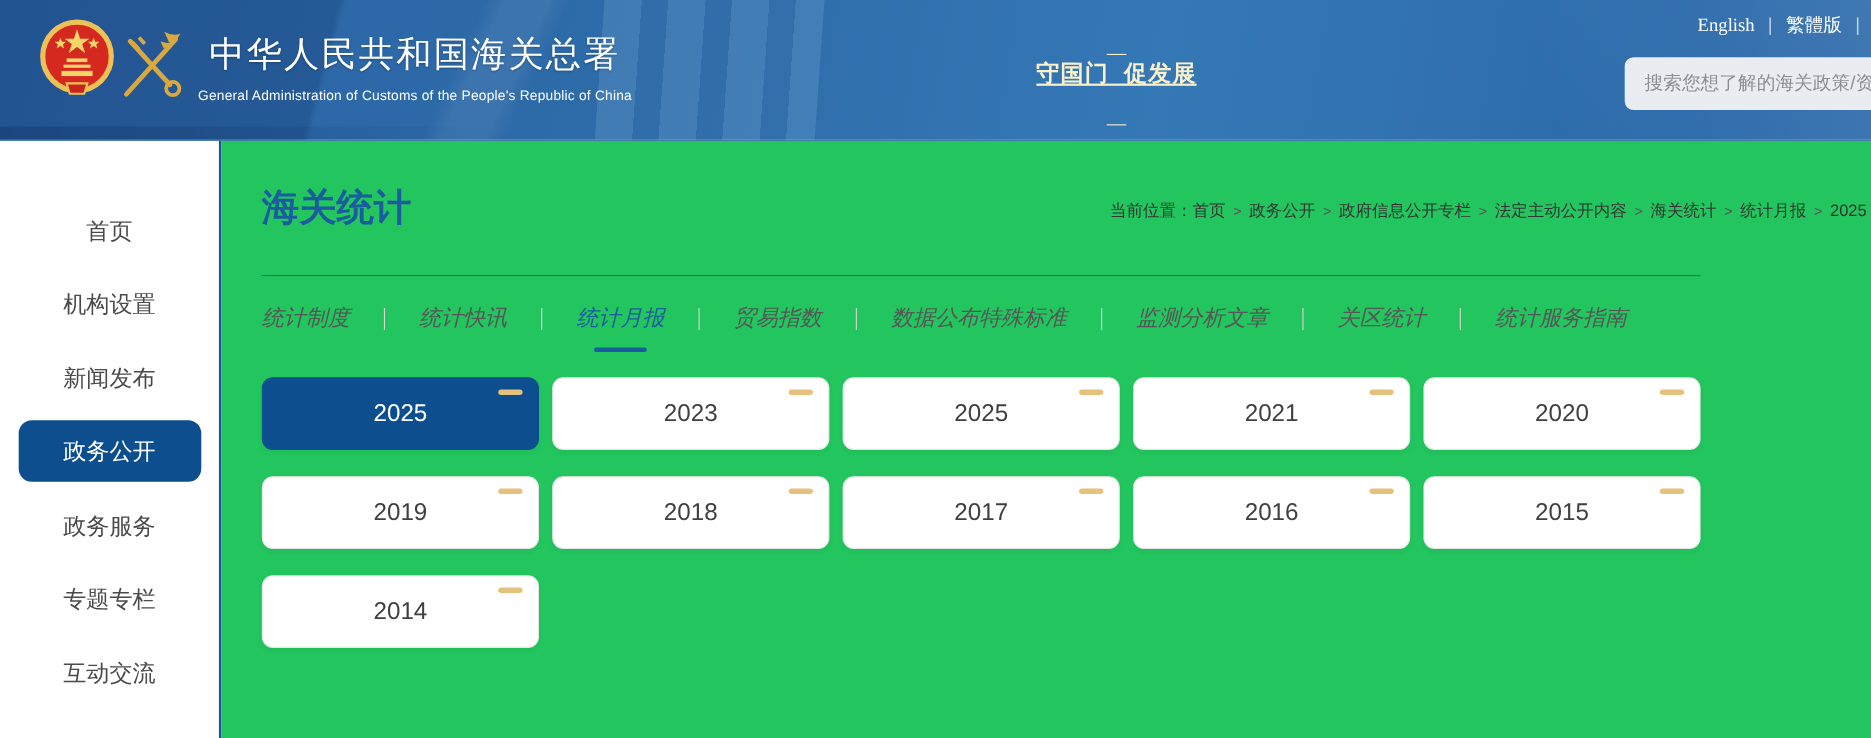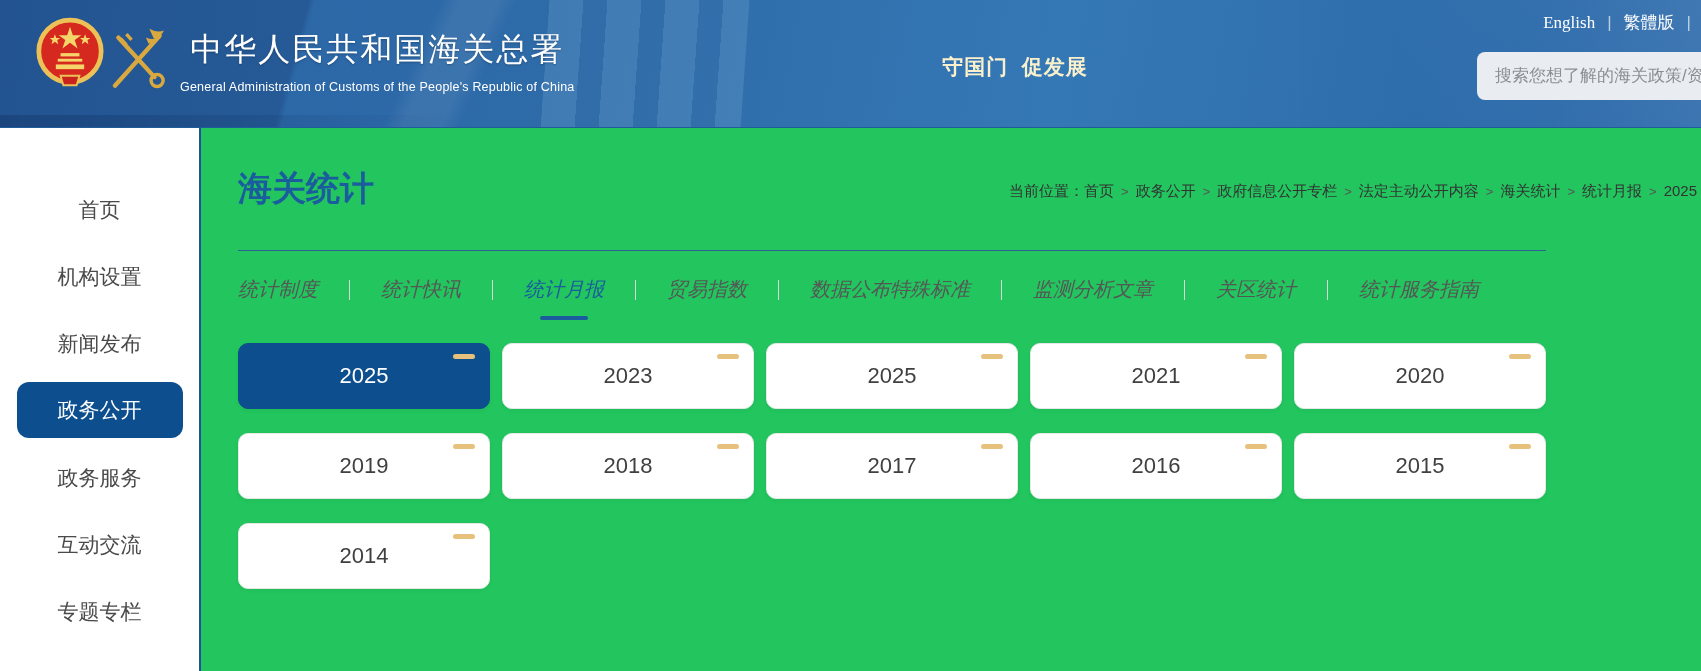--- a/index.html
+++ b/index.html
@@ -39,21 +39,21 @@
   }
 
   .emblem { position:absolute; left:36px; top:15px; width:68px; height:80px; }
   .customs-logo { position:absolute; left:108px; top:20px; width:62px; height:78px; }
 
   .brand { position:absolute; left:180px; top:28px; color:#fff; }
   .brand-title { font-size:32px; font-weight:400; letter-spacing:2px; white-space:nowrap; text-shadow:0 1px 2px rgba(0,0,0,0.25);text-align:center; }
   .brand-sub { font-size:12.5px; font-weight:400; margin-top:8px; letter-spacing:0.2px; white-space:nowrap; }
 
   .slogans { position:absolute; left:770px; top:17px; width:490px; text-align:center;
-             color:var(--slogan-cream,#faf0cc); font-weight:700; white-space:pre; }
+             color:var(--slogan-cream,#faf0cc); font-weight:700; white-space:pre;text-decoration:underline; }
   .slogan1 { font-size:21px; letter-spacing:1px; }
 
   .lang { position:absolute; top:11px; right:-2px; color:#fff; font-size:17px; white-space:nowrap; }
   .lang-item { cursor:pointer;font-family:Liberation Serif, serif; }
   .lang-sep { color:rgba(255,255,255,0.65); margin:0 12px; font-weight:400; }
 
   .search-input {
     position:absolute; left:1477px; top:52px; width:252px; height:48px;
     background:#e9edf2; border:none; border-radius:8px; outline:none;
     padding:0 18px; font-size:17px; color:#555;
@@ -166,22 +166,22 @@
 
   <input class="search-input" type="text" placeholder="搜索您想了解的海关政策/资讯" style="">
 </div>
 
 <div class="sidebar">
     <div class="side-item">首页</div>
     <div class="side-item">机构设置</div>
     <div class="side-item">新闻发布</div>
     <div class="side-item active">政务公开</div>
     <div class="side-item">政务服务</div>
+    <div class="side-item">专题专栏</div>
     <div class="side-item">互动交流</div>
-    <div class="side-item">专题专栏</div>
   </div>
 
 <div class="main">
 
   <div class="title-row">
     <div class="page-title">海关统计</div>
   </div>
 
   <div class="breadcrumb">
     <span>当前位置：</span><span id="crumbs"><span class="crumb">首页</span><span class="crumb-sep">&gt;</span><span class="crumb">政务公开</span><span class="crumb-sep">&gt;</span><span class="crumb">政府信息公开专栏</span><span class="crumb-sep">&gt;</span><span class="crumb">法定主动公开内容</span><span class="crumb-sep">&gt;</span><span class="crumb">海关统计</span><span class="crumb-sep">&gt;</span><span class="crumb">统计月报</span><span class="crumb-sep">&gt;</span><span class="crumb">2025</span></span>

